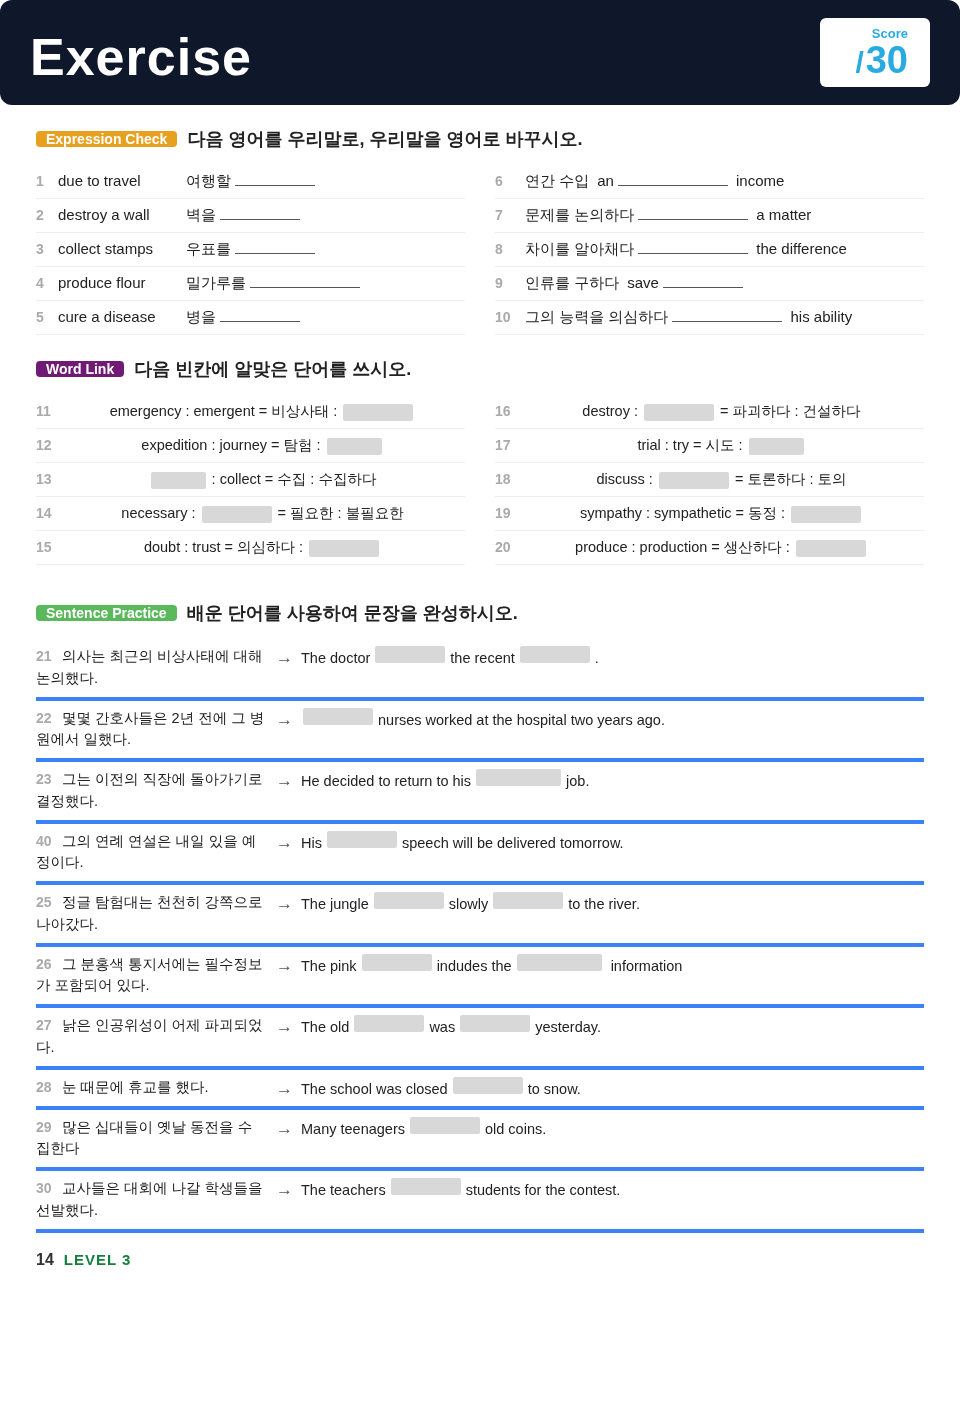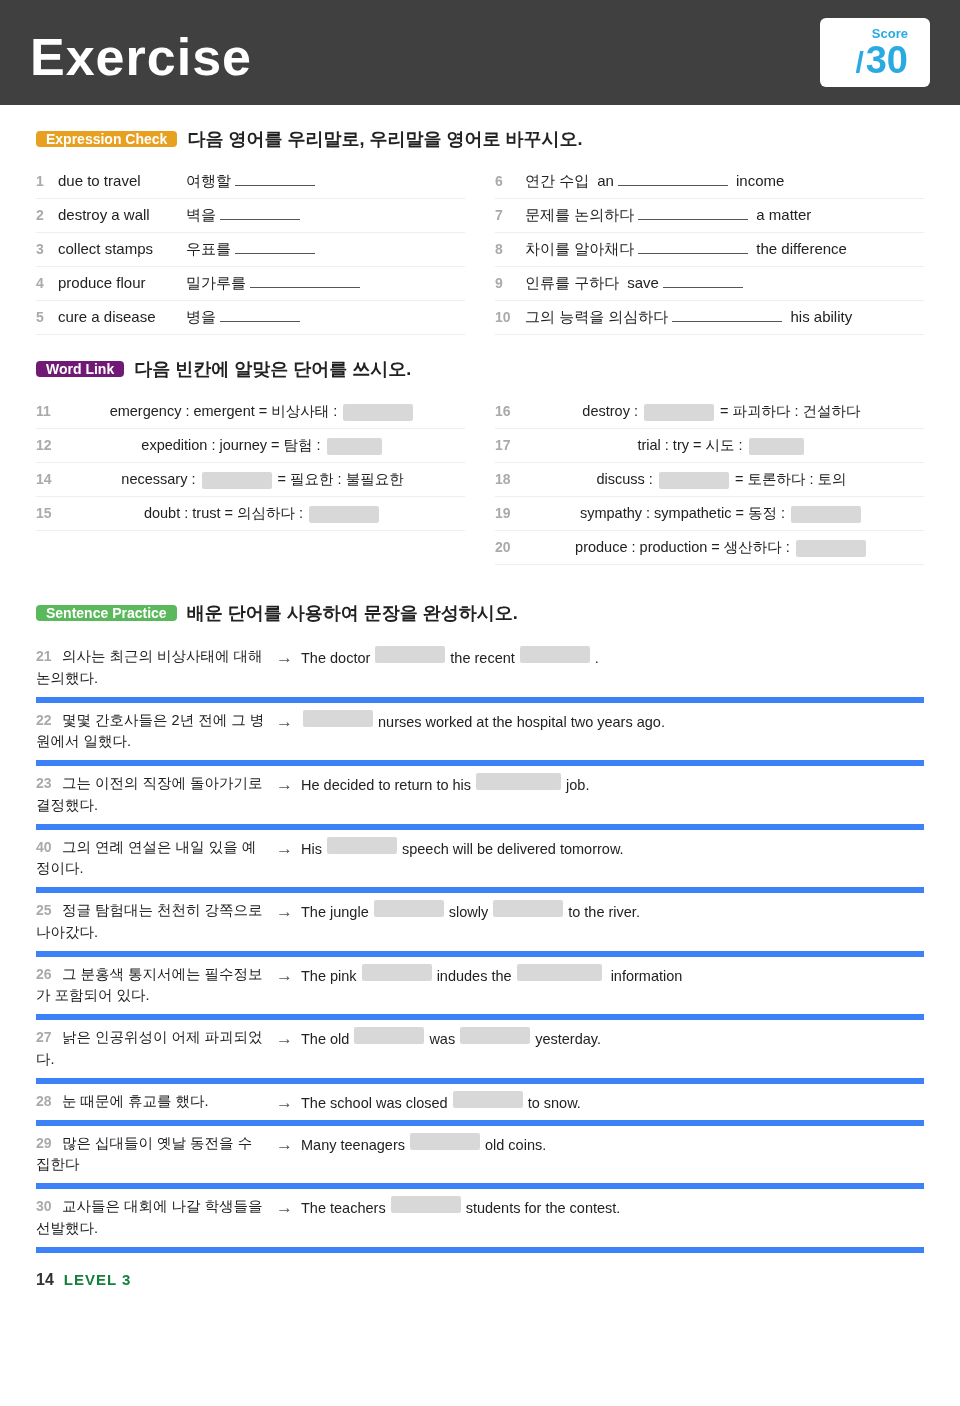--- a/index.html
+++ b/index.html
@@ -6,26 +6,27 @@
     body {
       font-family: Arial, sans-serif;
       background: #fff;
       color: #222;
       font-size: 15px;
       padding: 0;
     }
 
     
     .header {
-      background: #404040;
+      background: #0f172a;
       padding: 18px 30px 18px 30px;
       display: flex;
       align-items: flex-end;
       justify-content: space-between;
       min-height: 90px;
+      border-radius: 12px;
     }
     .header-title {
       color: #fff;
       font-size: 52px;
       font-weight: 900;
       letter-spacing: 1px;
     }
     .score-box {
       background: #fff;
       border-radius: 6px;
@@ -167,21 +168,21 @@
 
     
     .sentence-grid {
       width: 100%;
     }
     .sp-row {
       display: grid;
       grid-template-columns: 230px 1fr;
       gap: 12px 10px;
       padding: 7px 0;
-      border-bottom: 6px solid #3b82f6;
+      border-bottom: 4px solid #3b82f6;
       align-items: start;
       font-size: 14.5px;
     }
     .sp-korean {
       color: #222;
       line-height: 1.5;
     }
     .sp-english {
       color: #222;
       display: flex;
@@ -319,20 +320,24 @@
     <div>
       <div class="wl-row">
         <span class="wl-num">11</span>
         <span class="wl-content">emergency : emergent = 비상사태 : <span class="answer-box"></span></span>
       </div>
       <div class="wl-row">
         <span class="wl-num">12</span>
         <span class="wl-content">expedition : journey = 탐험 : <span class="answer-box answer-box-sm"></span></span>
       </div>
       <div class="wl-row">
+        <span class="wl-num">13</span>
+        <span class="wl-content"><span class="answer-box answer-box-sm"></span> : collect = 수집 : 수집하다</span>
+      </div>
+      <div class="wl-row">
         <span class="wl-num">14</span>
         <span class="wl-content">necessary : <span class="answer-box"></span> = 필요한 : 불필요한</span>
       </div>
       <div class="wl-row">
         <span class="wl-num">15</span>
         <span class="wl-content">doubt : trust = 의심하다 : <span class="answer-box"></span></span>
       </div>
     </div>
 
     <div>

